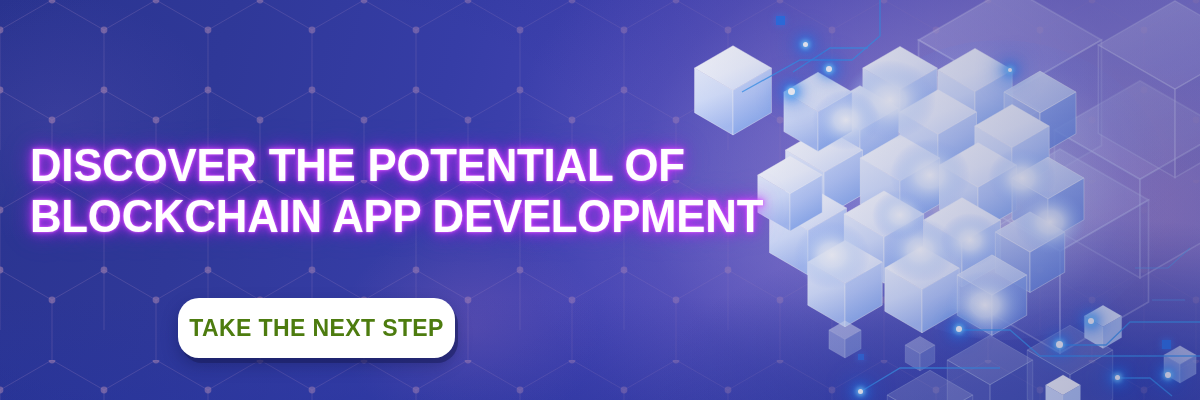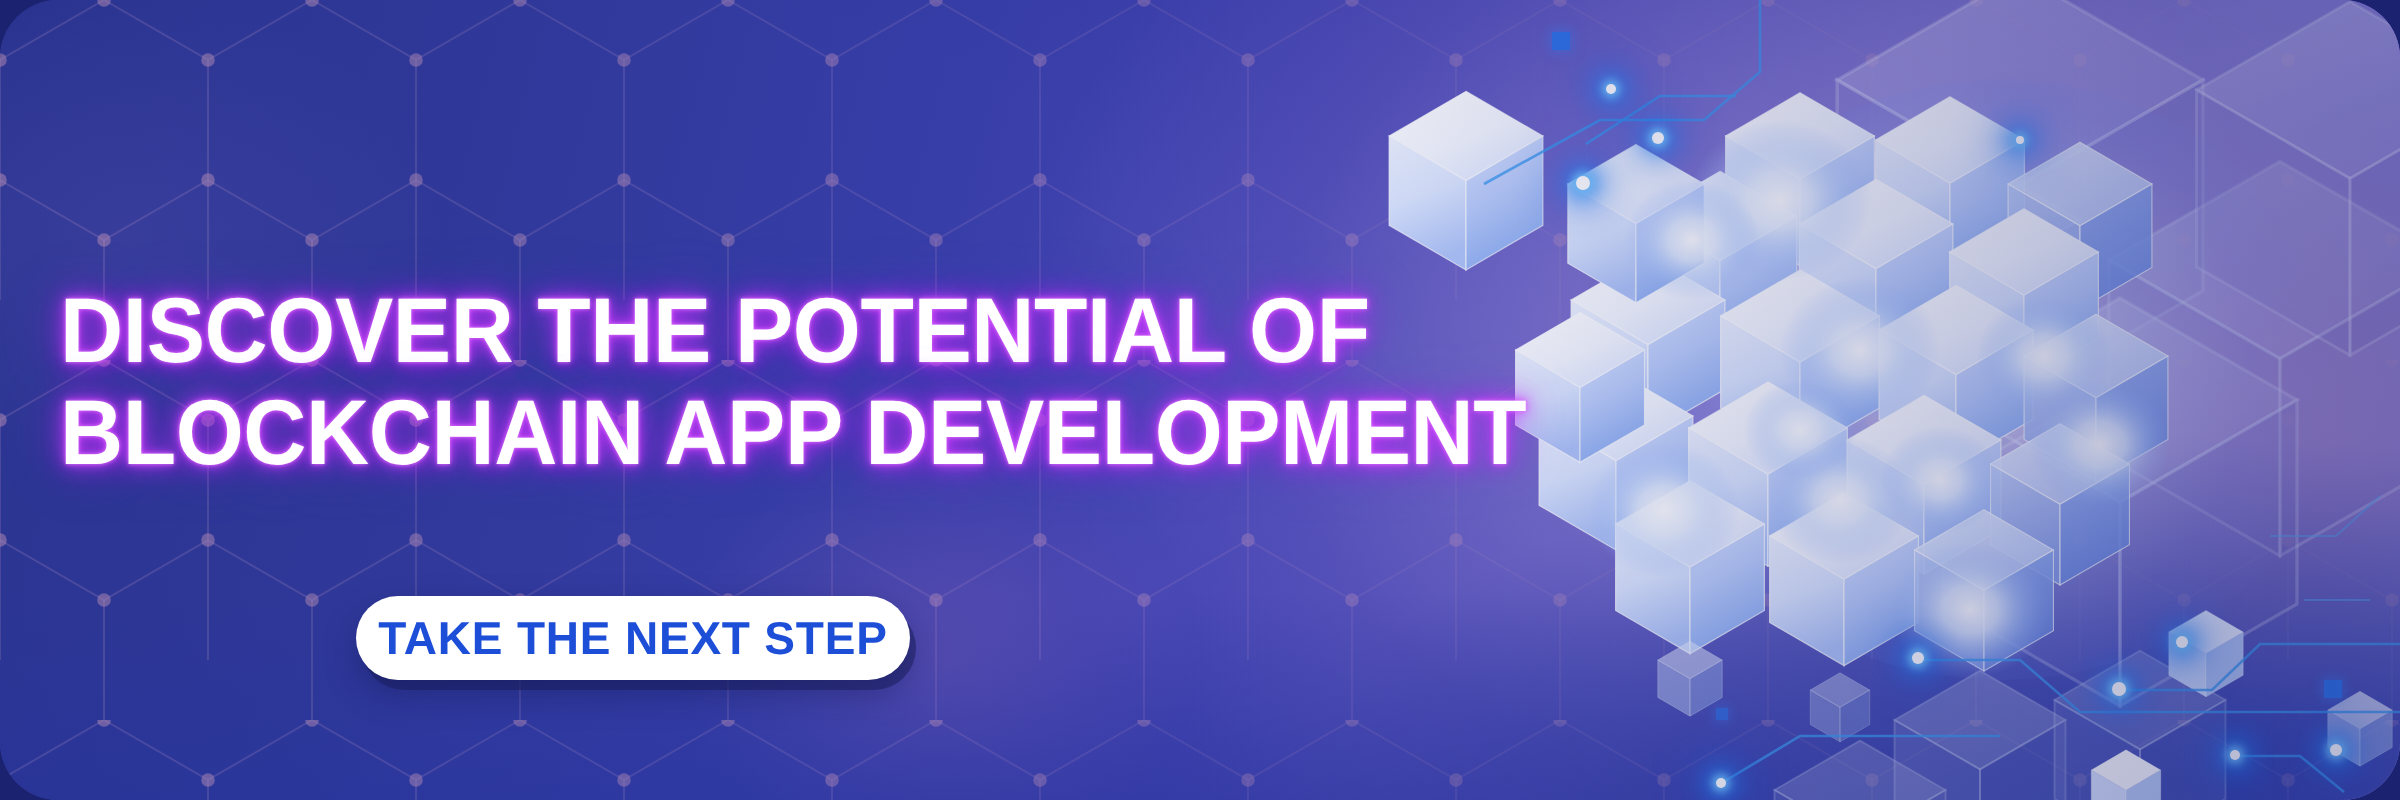--- a/index.html
+++ b/index.html
@@ -9,21 +9,20 @@
     background: #1b2270;
   }
   #banner {
     position: relative;
     width: 1200px;
     height: 400px;
     overflow: hidden;
     font-family: "Liberation Sans", "DejaVu Sans", sans-serif;
     background: #2e3795;
     isolation: isolate;
-    border-radius: 29px;
   }
 
   
   .bg-base {
     position: absolute; inset: 0;
     background:
       linear-gradient(104deg,
         #2a3490 0%,
         #2f3898 18%,
         #363da6 36%,
@@ -138,24 +137,24 @@
     position: absolute;
     left: 178px;
     top: 298px;
     z-index: 40;
   }
   .cta-button {
     display: inline-flex;
     align-items: center;
     justify-content: center;
     width: 277px;
-    height: 42px;
+    height: 60px;
     box-sizing: border-box;
     background: #ffffff;
-    color: #1d4ed8;
+    color: #4d7c0f;
     border: none;
     border-radius: 21px;
     font-family: "Liberation Sans Narrow", "Liberation Sans", "DejaVu Sans", sans-serif;
     font-size: 23px;
     font-weight: 700;
     letter-spacing: 0.4px;
     cursor: pointer;
     box-shadow:
       3px 5px 0 rgba(26,30,92,0.55),
       0 7px 16px rgba(18,22,80,0.40);

